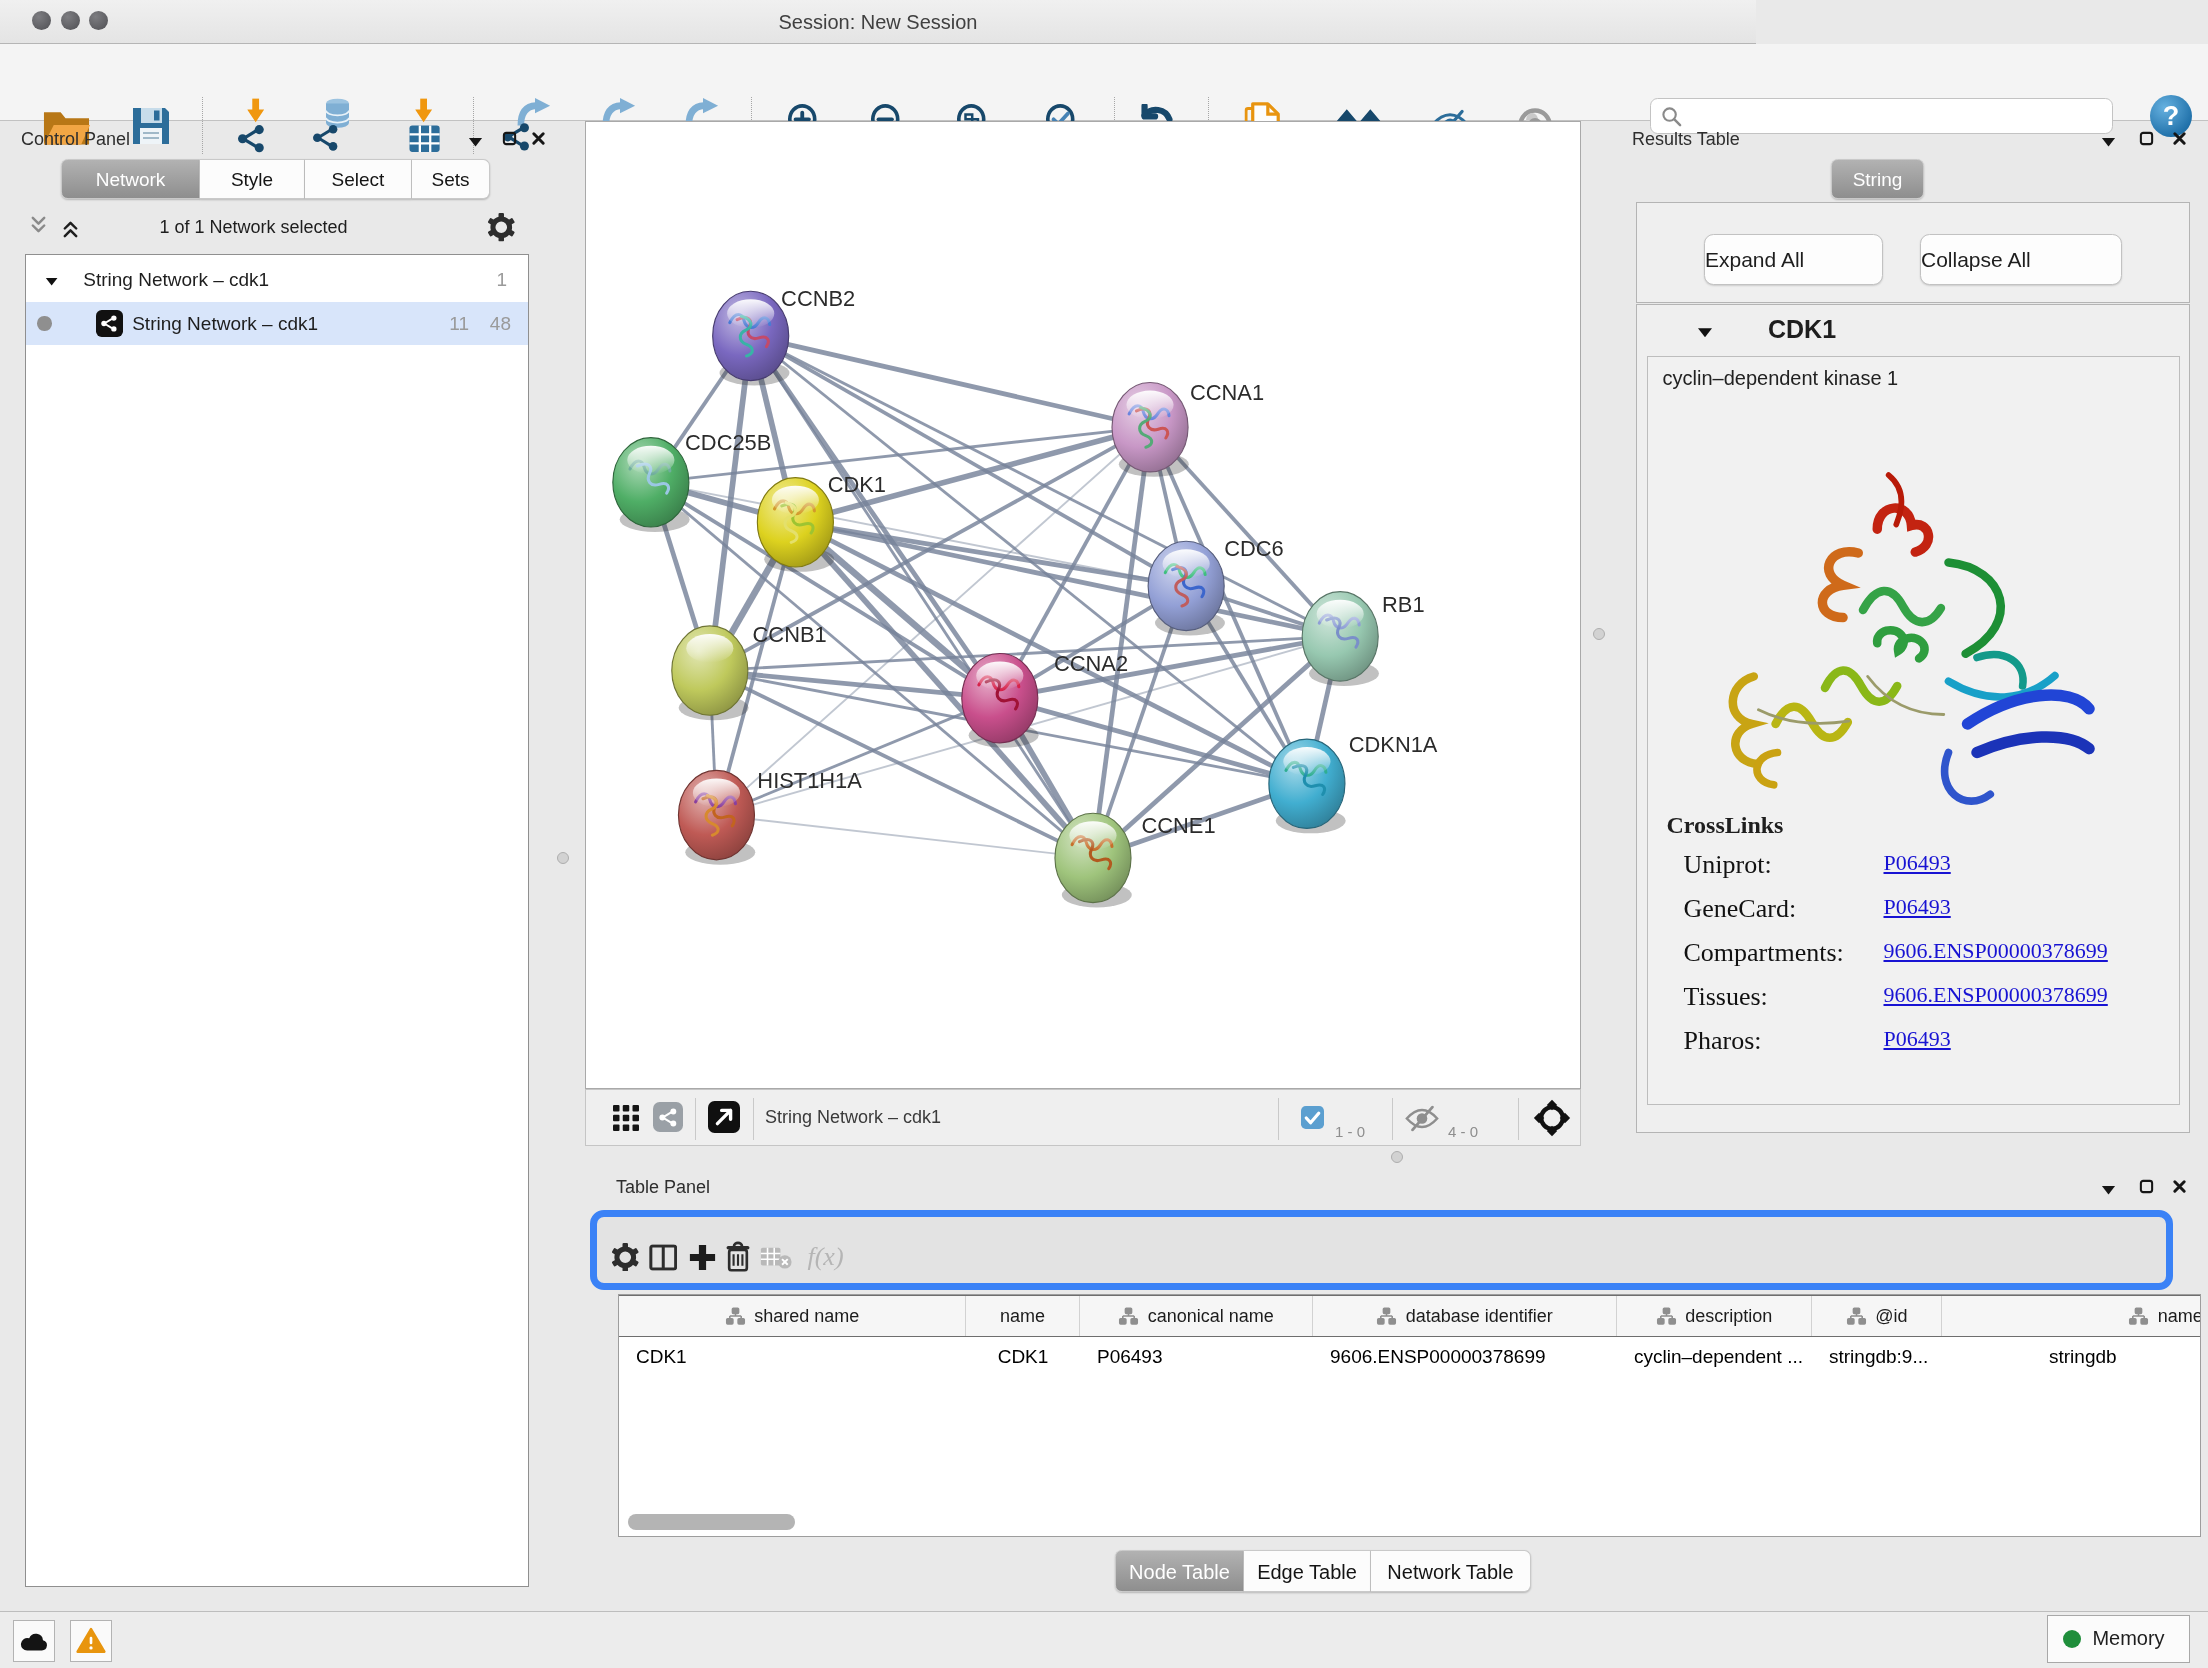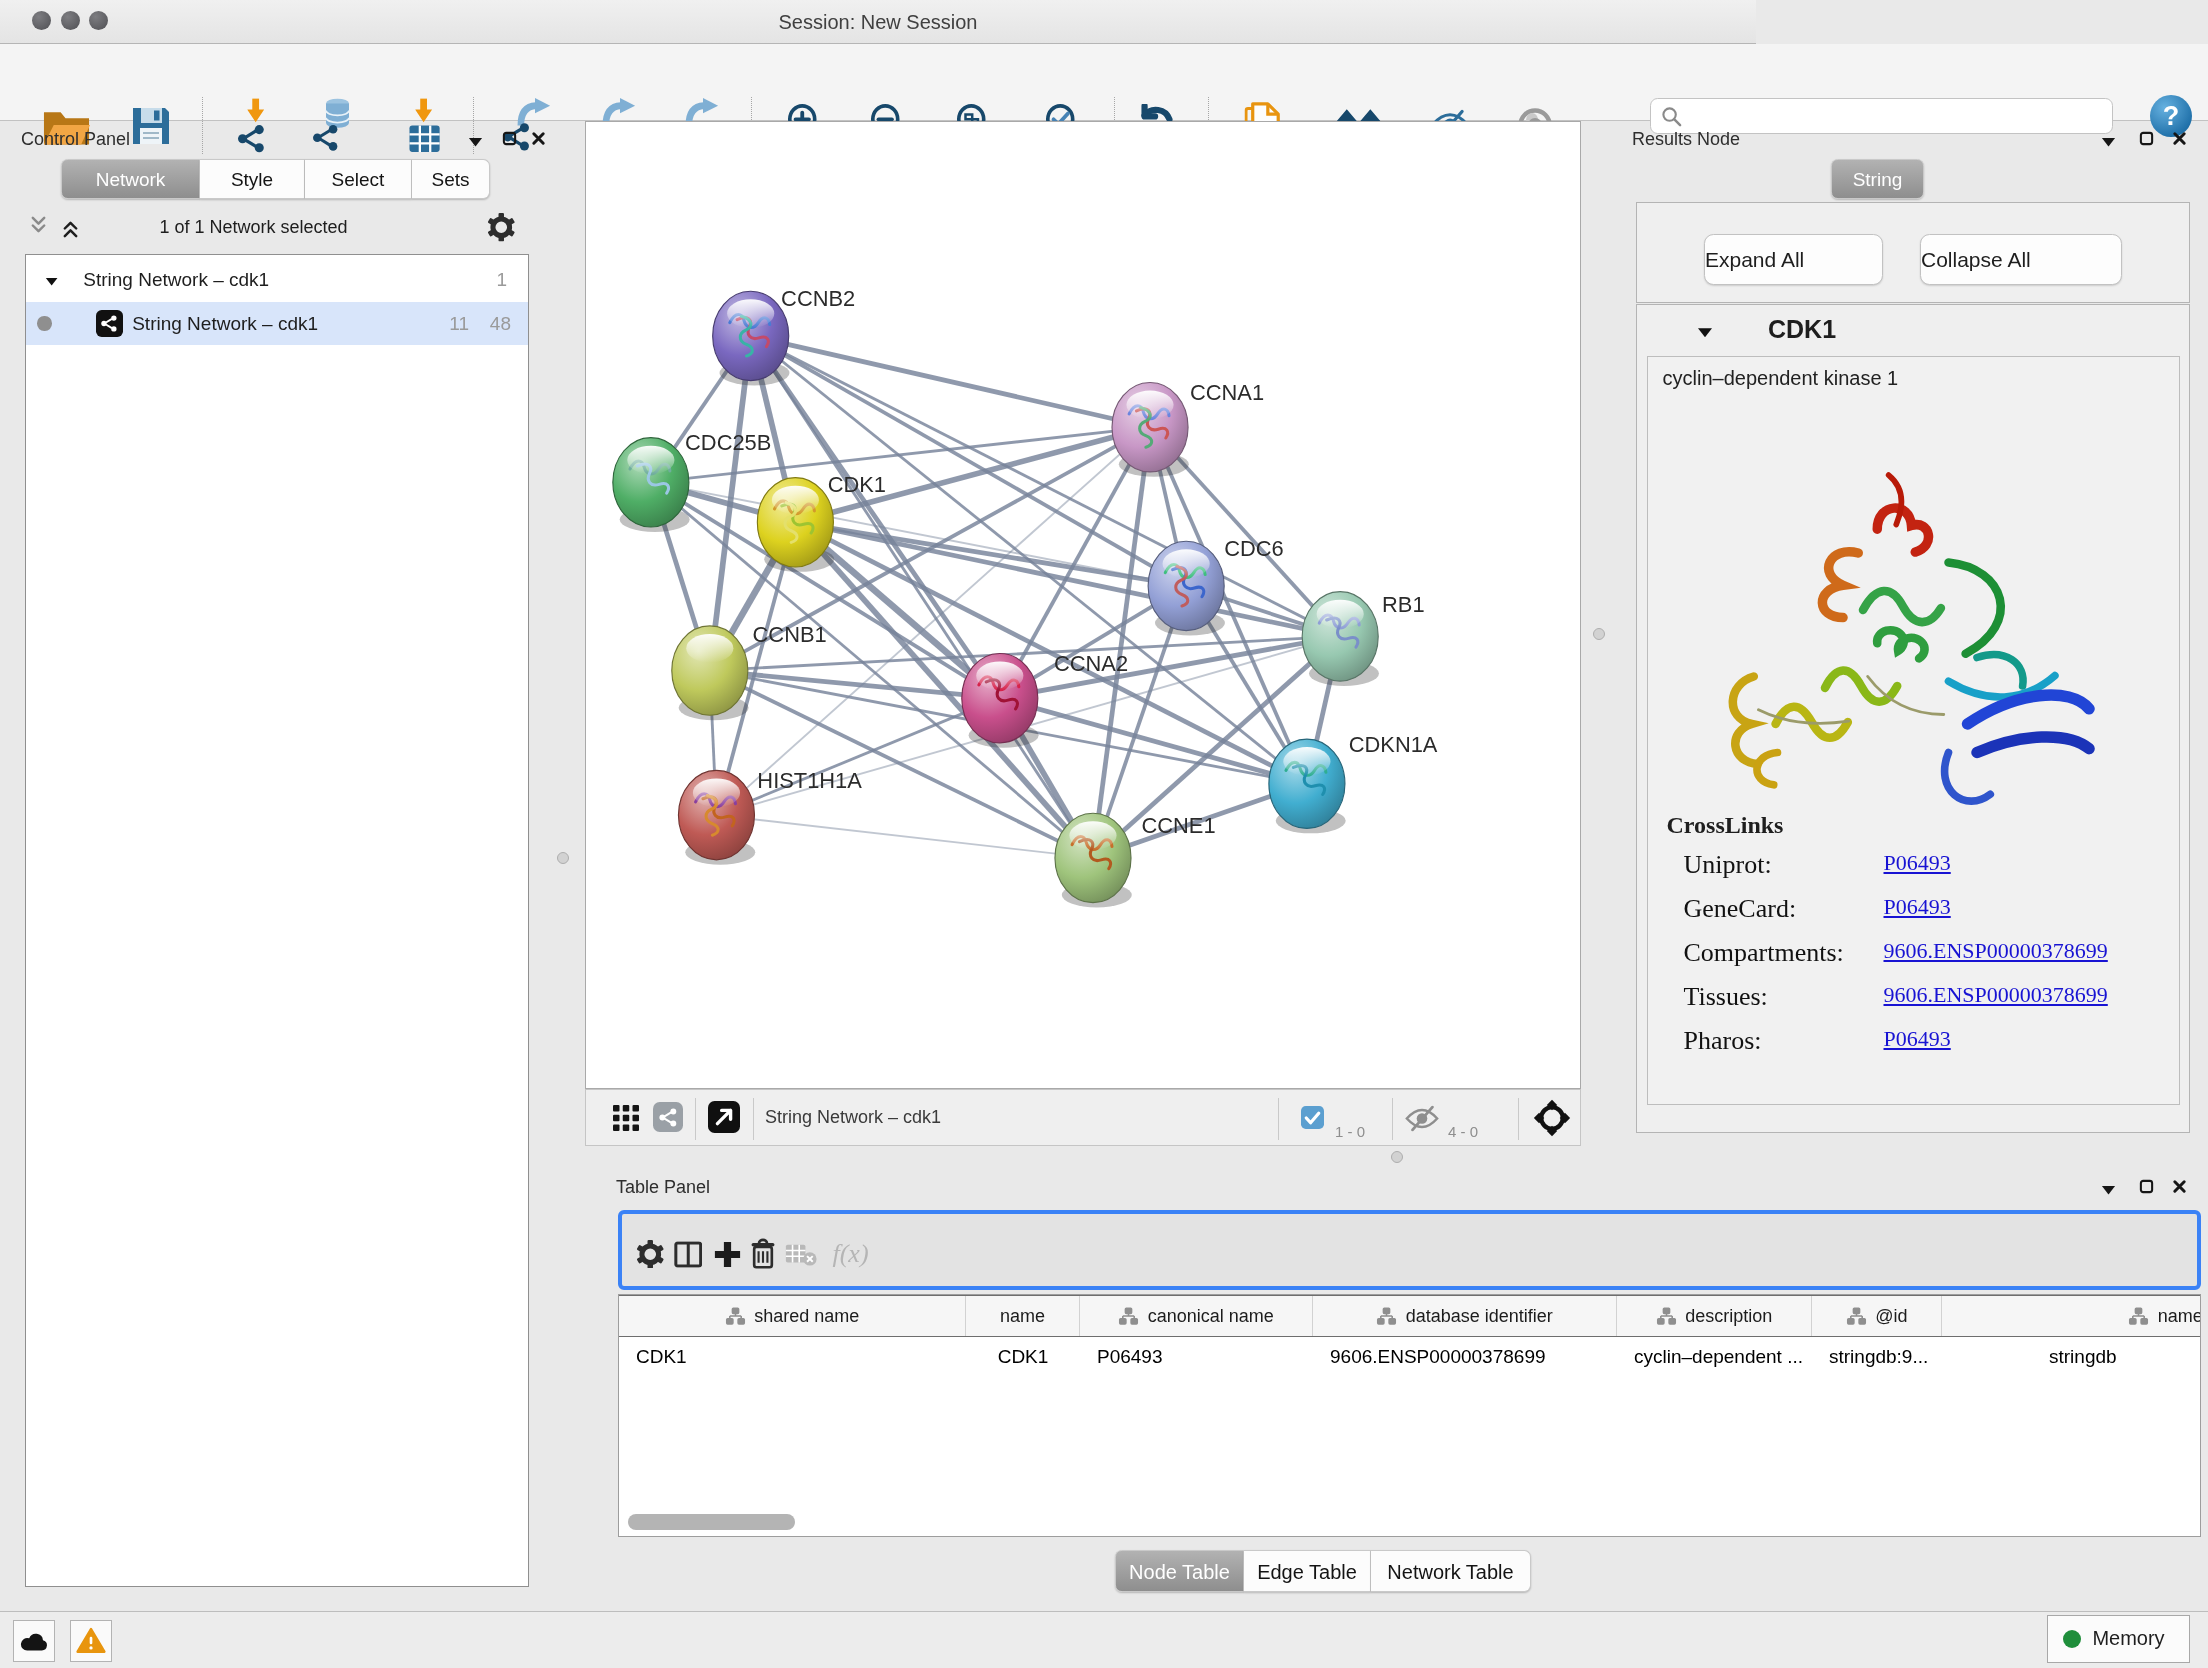--- a/index.html
+++ b/index.html
@@ -47,21 +47,21 @@
   .split-dot { width:12.4px; height:12.4px; border-radius:50%; background:#d2d2d2; border:1px solid #aeaeae; cursor:pointer; }
 
   
   .rbox { background:#efefef; border:1.9px solid #b4b4b4; }
   .rbtn { position:absolute; height:51px; background:#fdfdfd; border:1.4px solid #c2c2c2; border-radius:9.5px; font-size:21px; text-align:left; cursor:pointer; box-shadow:0 1px 1.9px rgba(0,0,0,0.15); }
   .serif { font-family:"Liberation Serif", serif; }
   .xlink { color:#1813d3; text-decoration:underline; font-family:"Liberation Serif",serif; font-size:22px; cursor:pointer; }
   .xlabel { font-family:"Liberation Serif",serif; font-size:26px; color:#111; }
 
   
-  #tp-toolbar { left:618px; top:1210px; width:1583px; height:80px; background:#e3e3e3; border:4px solid #3b82f6; border-radius:6px; }
+  #tp-toolbar { left:590px; top:1210px; width:1583px; height:80px; background:#e3e3e3; border:7px solid #3b82f6; border-radius:14px; }
   .tpt-ic { position:absolute; top:0; height:80px; display:flex; align-items:center; justify-content:center; width:34px; cursor:pointer; }
   #tp-table { left:618px; top:1294px; width:1583px; height:243px; background:#fff; border:1px solid #9d9d9d; overflow:hidden; }
   #tp-head { display:flex; height:42px; background:#f6f6f6; border-top:1.9px solid #6e6e6e; border-bottom:1.9px solid #6e6e6e; }
   .th { display:flex; align-items:center; justify-content:center; gap:8.6px; font-size:18px; color:#1c1c1c; border-right:1px solid #d2d2d2; cursor:pointer; overflow:hidden; white-space:nowrap; flex:none; }
   #tp-row { display:flex; height:40px; align-items:center; }
   .td { font-size:19px; color:#000; padding-left:17px; white-space:nowrap; overflow:hidden; flex:none; }
   #tp-scroll-thumb { left:628px; top:1514px; width:167px; height:16px; border-radius:8.6px; background:#b4b4b4; cursor:pointer; }
 
   
   #statusbar { left:0; top:1611px; width:2208px; height:57px; background:#ececec; border-top:1px solid #bdbdbd; }
@@ -649,21 +649,21 @@
   <div class="abs" style="left:818px; top:15px; color:#8e8e8e"><svg width="36" height="27" viewBox="0 0 38 28">
         <use href="#s-eyeslash" width="38" height="28"></use>
       </svg></div>
   <div class="ntb-count" style="left:862px">4 - 0</div>
   <div class="ntb-sep" style="left:932px"></div>
   <div class="abs" style="left:947px; top:8.6px"><svg width="38" height="38" viewBox="0 0 40 40">
         <use href="#s-cross" width="40" height="40"></use>
       </svg></div>
 </div>
 
-<div class="abs panel-title" style="left:1632px; top:129px">Results Node</div>
+<div class="abs panel-title" style="left:1632px; top:129px">Results Table</div>
 <div class="abs ph-ic" style="left:2101px; top:133px"><svg width="15" height="11.4" viewBox="0 0 16 12">
       <use href="#s-tri" width="16" height="12"></use>
     </svg></div>
 <div class="abs ph-ic" style="left:2139px; top:131px"><svg width="15" height="15" viewBox="0 0 16 16">
       <use href="#s-float" width="16" height="16"></use>
     </svg></div>
 <div class="abs ph-ic" style="left:2172px; top:131px"><svg width="15" height="15" viewBox="0 0 16 16">
       <use href="#s-close" width="16" height="16"></use>
     </svg></div>
 

